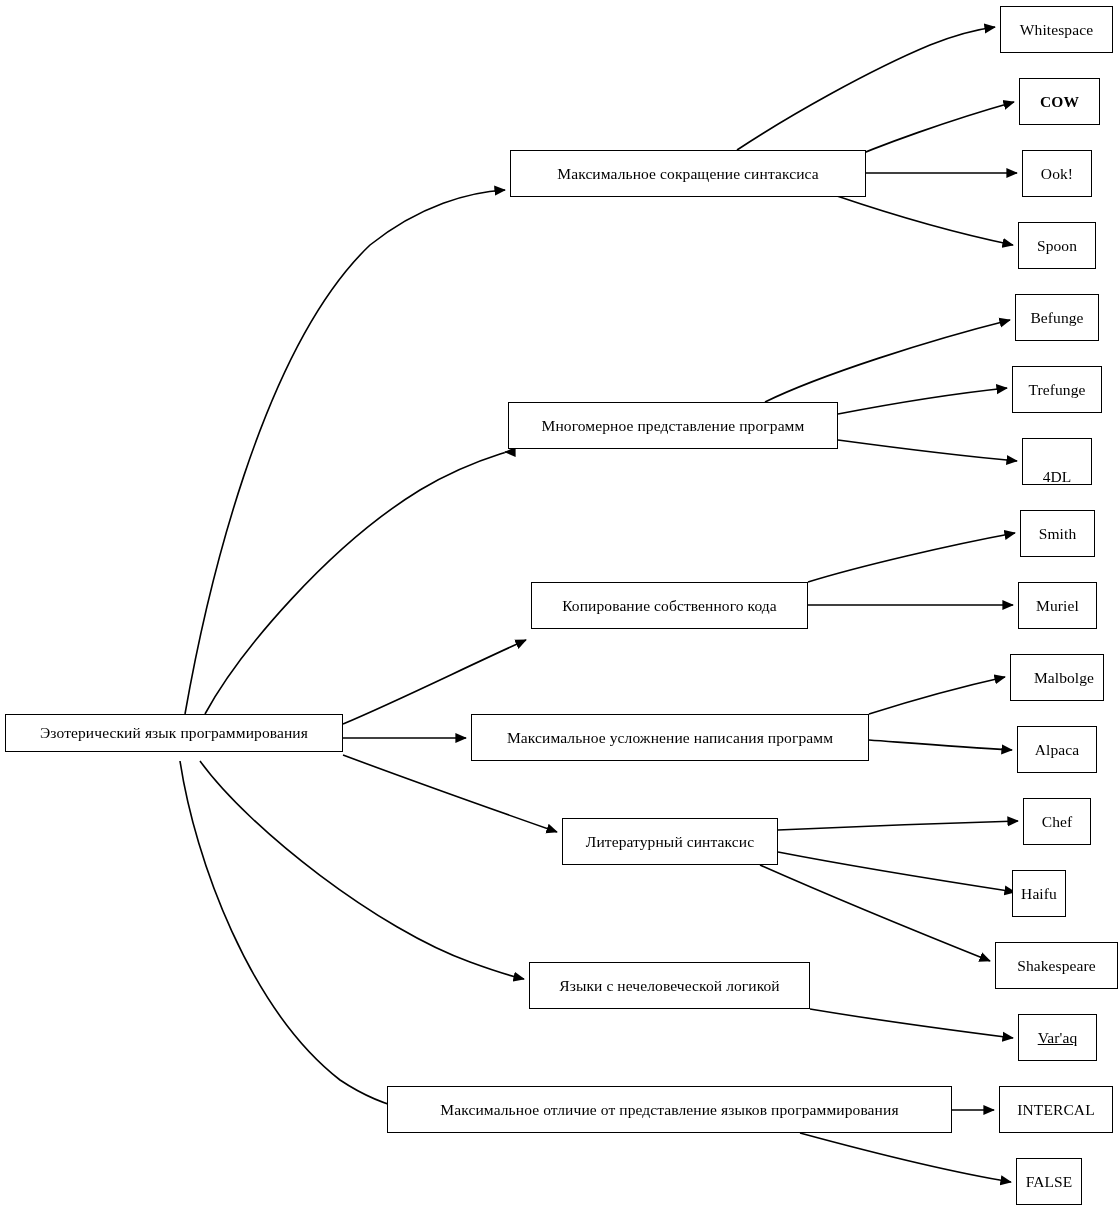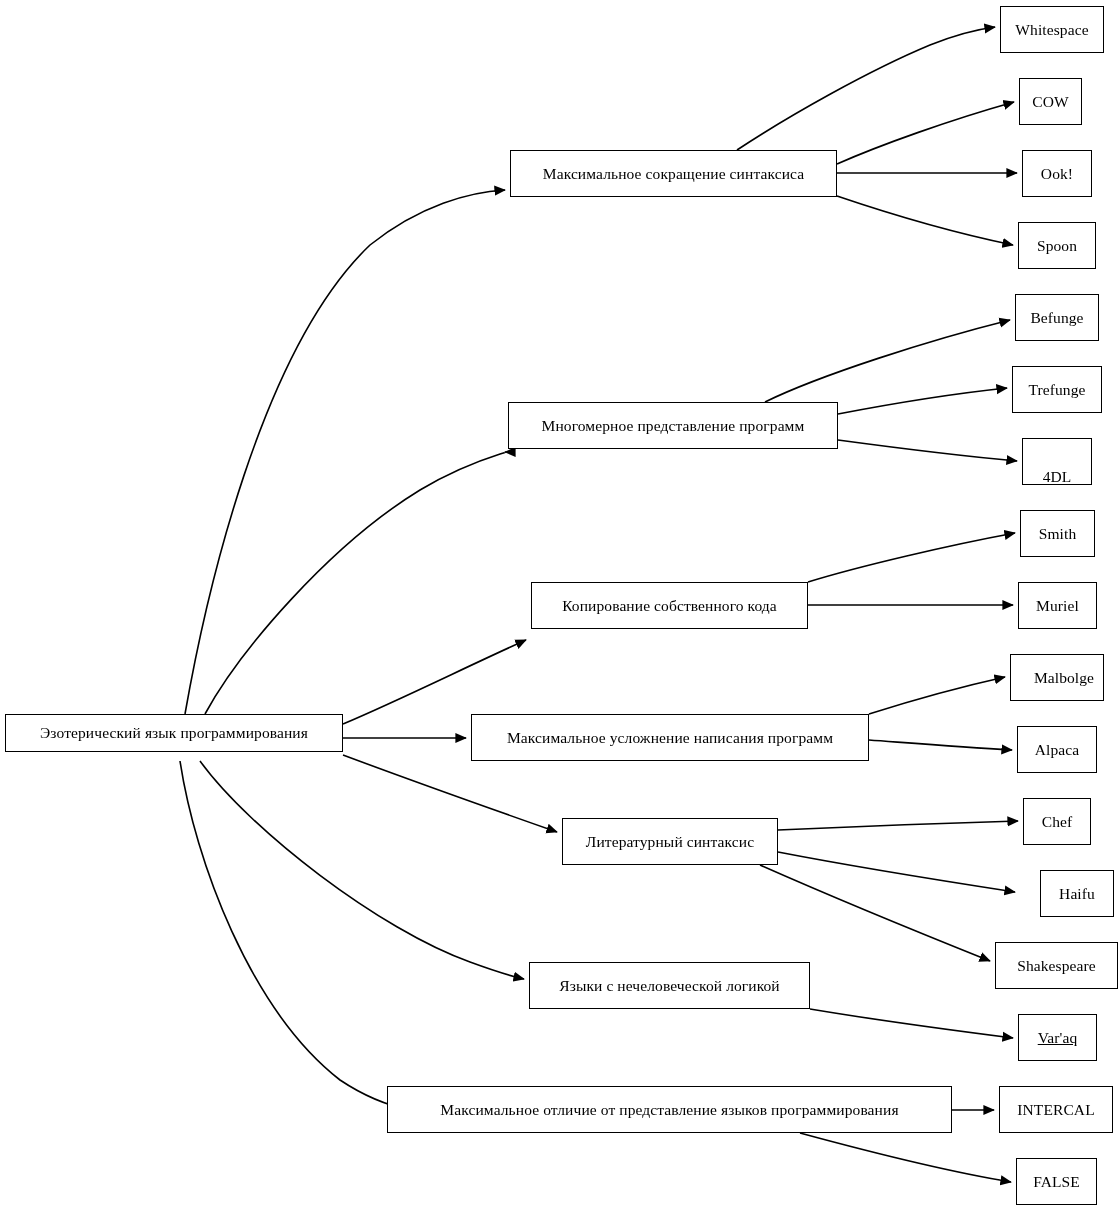--- a/index.html
+++ b/index.html
@@ -80,45 +80,45 @@
         <path d="M 810,1009 C 870,1019 950,1030 1013,1038" fill="none" stroke="#000000" stroke-width="1.6" marker-end="url(#arrow)"></path>
         <path d="M 952,1110 L 994,1110" fill="none" stroke="#000000" stroke-width="1.6" marker-end="url(#arrow)"></path>
         <path d="M 800,1133 C 870,1152 950,1172 1011,1182" fill="none" stroke="#000000" stroke-width="1.6" marker-end="url(#arrow)"></path>
       </g>
   </svg>
 
   <div id="node-layer">
       <div class="node" style="left: 5px; top: 714px; width: 338px; height: 38px; border-color: rgb(0, 0, 0); background: rgb(255, 255, 255); color: rgb(0, 0, 0); justify-content: center;">
         <span class="node-label">Эзотерический язык программирования</span>
       </div>
-      <div class="node" style="left: 510px; top: 150px; width: 327px; height: 47px; border-color: rgb(0, 0, 0); background: rgb(255, 255, 255); color: rgb(0, 0, 0);">
+      <div class="node" style="left: 510px; top: 150px; width: 356px; height: 47px; border-color: rgb(0, 0, 0); background: rgb(255, 255, 255); color: rgb(0, 0, 0);">
         <span class="node-label">Максимальное сокращение синтаксиса</span>
       </div>
       <div class="node" style="left: 508px; top: 402px; width: 330px; height: 47px; border-color: rgb(0, 0, 0); background: rgb(255, 255, 255); color: rgb(0, 0, 0);">
         <span class="node-label">Многомерное представление программ</span>
       </div>
       <div class="node" style="left: 531px; top: 582px; width: 277px; height: 47px; border-color: rgb(0, 0, 0); background: rgb(255, 255, 255); color: rgb(0, 0, 0);">
         <span class="node-label">Копирование собственного кода</span>
       </div>
       <div class="node" style="left: 471px; top: 714px; width: 398px; height: 47px; border-color: rgb(0, 0, 0); background: rgb(255, 255, 255); color: rgb(0, 0, 0);">
         <span class="node-label">Максимальное усложнение написания программ</span>
       </div>
       <div class="node" style="left: 562px; top: 818px; width: 216px; height: 47px; border-color: rgb(0, 0, 0); background: rgb(255, 255, 255); color: rgb(0, 0, 0);">
         <span class="node-label">Литературный синтаксис</span>
       </div>
       <div class="node" style="left: 529px; top: 962px; width: 281px; height: 47px; border-color: rgb(0, 0, 0); background: rgb(255, 255, 255); color: rgb(0, 0, 0);">
         <span class="node-label">Языки с нечеловеческой логикой</span>
       </div>
       <div class="node" style="left: 387px; top: 1086px; width: 565px; height: 47px; border-color: rgb(0, 0, 0); background: rgb(255, 255, 255); color: rgb(0, 0, 0);">
         <span class="node-label">Максимальное отличие от представление языков программирования</span>
       </div>
-      <div class="node" style="left: 1000px; top: 6px; width: 104px; height: 47px; border-color: rgb(0, 0, 0); background: rgb(255, 255, 255); color: rgb(0, 0, 0);">
+      <div class="node" style="left: 1000px; top: 6px; width: 113px; height: 47px; border-color: rgb(0, 0, 0); background: rgb(255, 255, 255); color: rgb(0, 0, 0);">
         <span class="node-label">Whitespace</span>
       </div>
-      <div class="node" style="left: 1019px; top: 78px; width: 63px; height: 47px; border-color: rgb(0, 0, 0); background: rgb(255, 255, 255); color: rgb(0, 0, 0);">
+      <div class="node" style="left: 1019px; top: 78px; width: 81px; height: 47px; border-color: rgb(0, 0, 0); background: rgb(255, 255, 255); color: rgb(0, 0, 0); font-weight: bold;">
         <span class="node-label">COW</span>
       </div>
       <div class="node" style="left: 1022px; top: 150px; width: 70px; height: 47px; border-color: rgb(0, 0, 0); background: rgb(255, 255, 255); color: rgb(0, 0, 0);">
         <span class="node-label">Ook!</span>
       </div>
       <div class="node" style="left: 1018px; top: 222px; width: 78px; height: 47px; border-color: rgb(0, 0, 0); background: rgb(255, 255, 255); color: rgb(0, 0, 0);">
         <span class="node-label">Spoon</span>
       </div>
       <div class="node" style="left: 1015px; top: 294px; width: 84px; height: 47px; border-color: rgb(0, 0, 0); background: rgb(255, 255, 255); color: rgb(0, 0, 0);">
         <span class="node-label">Befunge</span>
@@ -137,30 +137,30 @@
       </div>
       <div class="node" style="left: 1010px; top: 654px; width: 94px; height: 47px; border-color: rgb(0, 0, 0); background: rgb(255, 255, 255); color: rgb(0, 0, 0); padding-left: 14px;">
         <span class="node-label">Malbolge</span>
       </div>
       <div class="node" style="left: 1017px; top: 726px; width: 80px; height: 47px; border-color: rgb(0, 0, 0); background: rgb(255, 255, 255); color: rgb(0, 0, 0);">
         <span class="node-label">Alpaca</span>
       </div>
       <div class="node" style="left: 1023px; top: 798px; width: 68px; height: 47px; border-color: rgb(0, 0, 0); background: rgb(255, 255, 255); color: rgb(0, 0, 0);">
         <span class="node-label">Chef</span>
       </div>
-      <div class="node" style="left: 1040px; top: 870px; width: 74px; height: 47px; border-color: rgb(0, 0, 0); background: rgb(255, 255, 255); color: rgb(0, 0, 0);">
+      <div class="node" style="left: 1012px; top: 870px; width: 54px; height: 47px; border-color: rgb(0, 0, 0); background: rgb(255, 255, 255); color: rgb(0, 0, 0);">
         <span class="node-label">Haifu</span>
       </div>
       <div class="node" style="left: 995px; top: 942px; width: 123px; height: 47px; border-color: rgb(0, 0, 0); background: rgb(255, 255, 255); color: rgb(0, 0, 0);">
         <span class="node-label">Shakespeare</span>
       </div>
       <div class="node" style="left: 1018px; top: 1014px; width: 79px; height: 47px; border-color: rgb(0, 0, 0); background: rgb(255, 255, 255); color: rgb(0, 0, 0); text-decoration: underline;">
         <span class="node-label">Var'aq</span>
       </div>
       <div class="node" style="left: 999px; top: 1086px; width: 114px; height: 47px; border-color: rgb(0, 0, 0); background: rgb(255, 255, 255); color: rgb(0, 0, 0);">
         <span class="node-label">INTERCAL</span>
       </div>
-      <div class="node" style="left: 1016px; top: 1158px; width: 81px; height: 47px; border-color: rgb(0, 0, 0); background: rgb(255, 255, 255); color: rgb(0, 0, 0);">
+      <div class="node" style="left: 1016px; top: 1158px; width: 66px; height: 47px; border-color: rgb(0, 0, 0); background: rgb(255, 255, 255); color: rgb(0, 0, 0);">
         <span class="node-label">FALSE</span>
       </div>
     </div>
 
 </div>
 
 </body></html>

